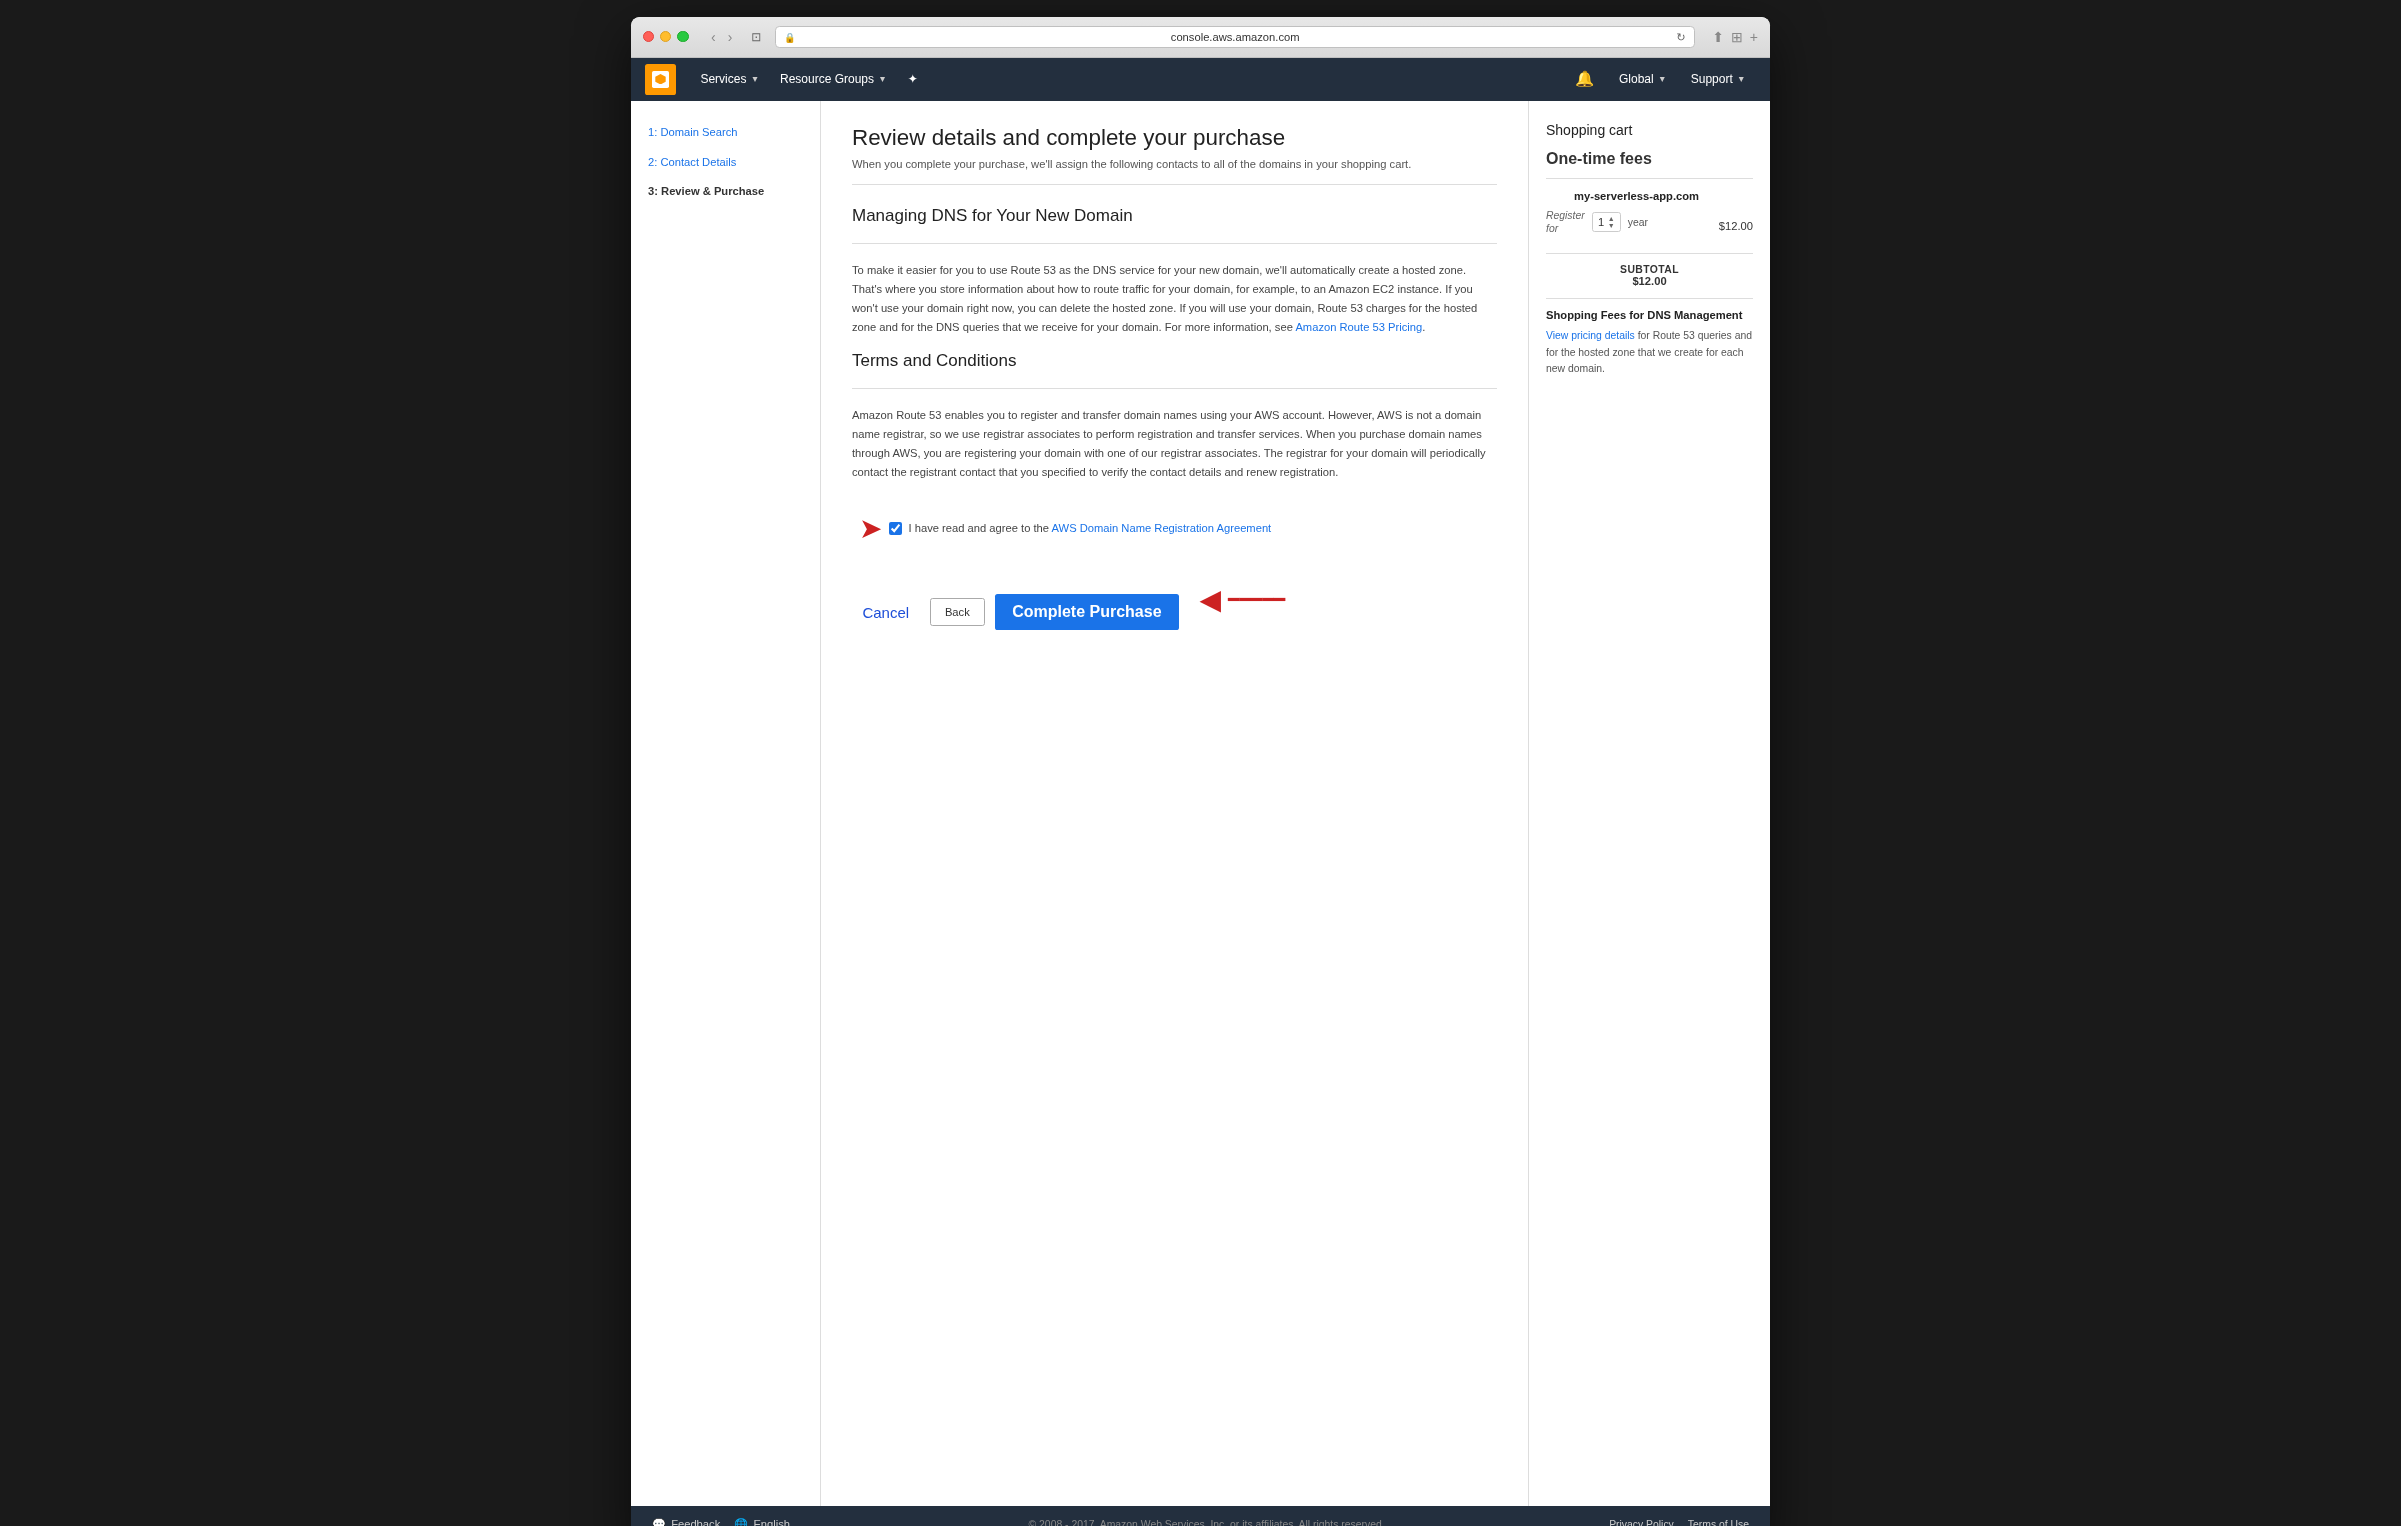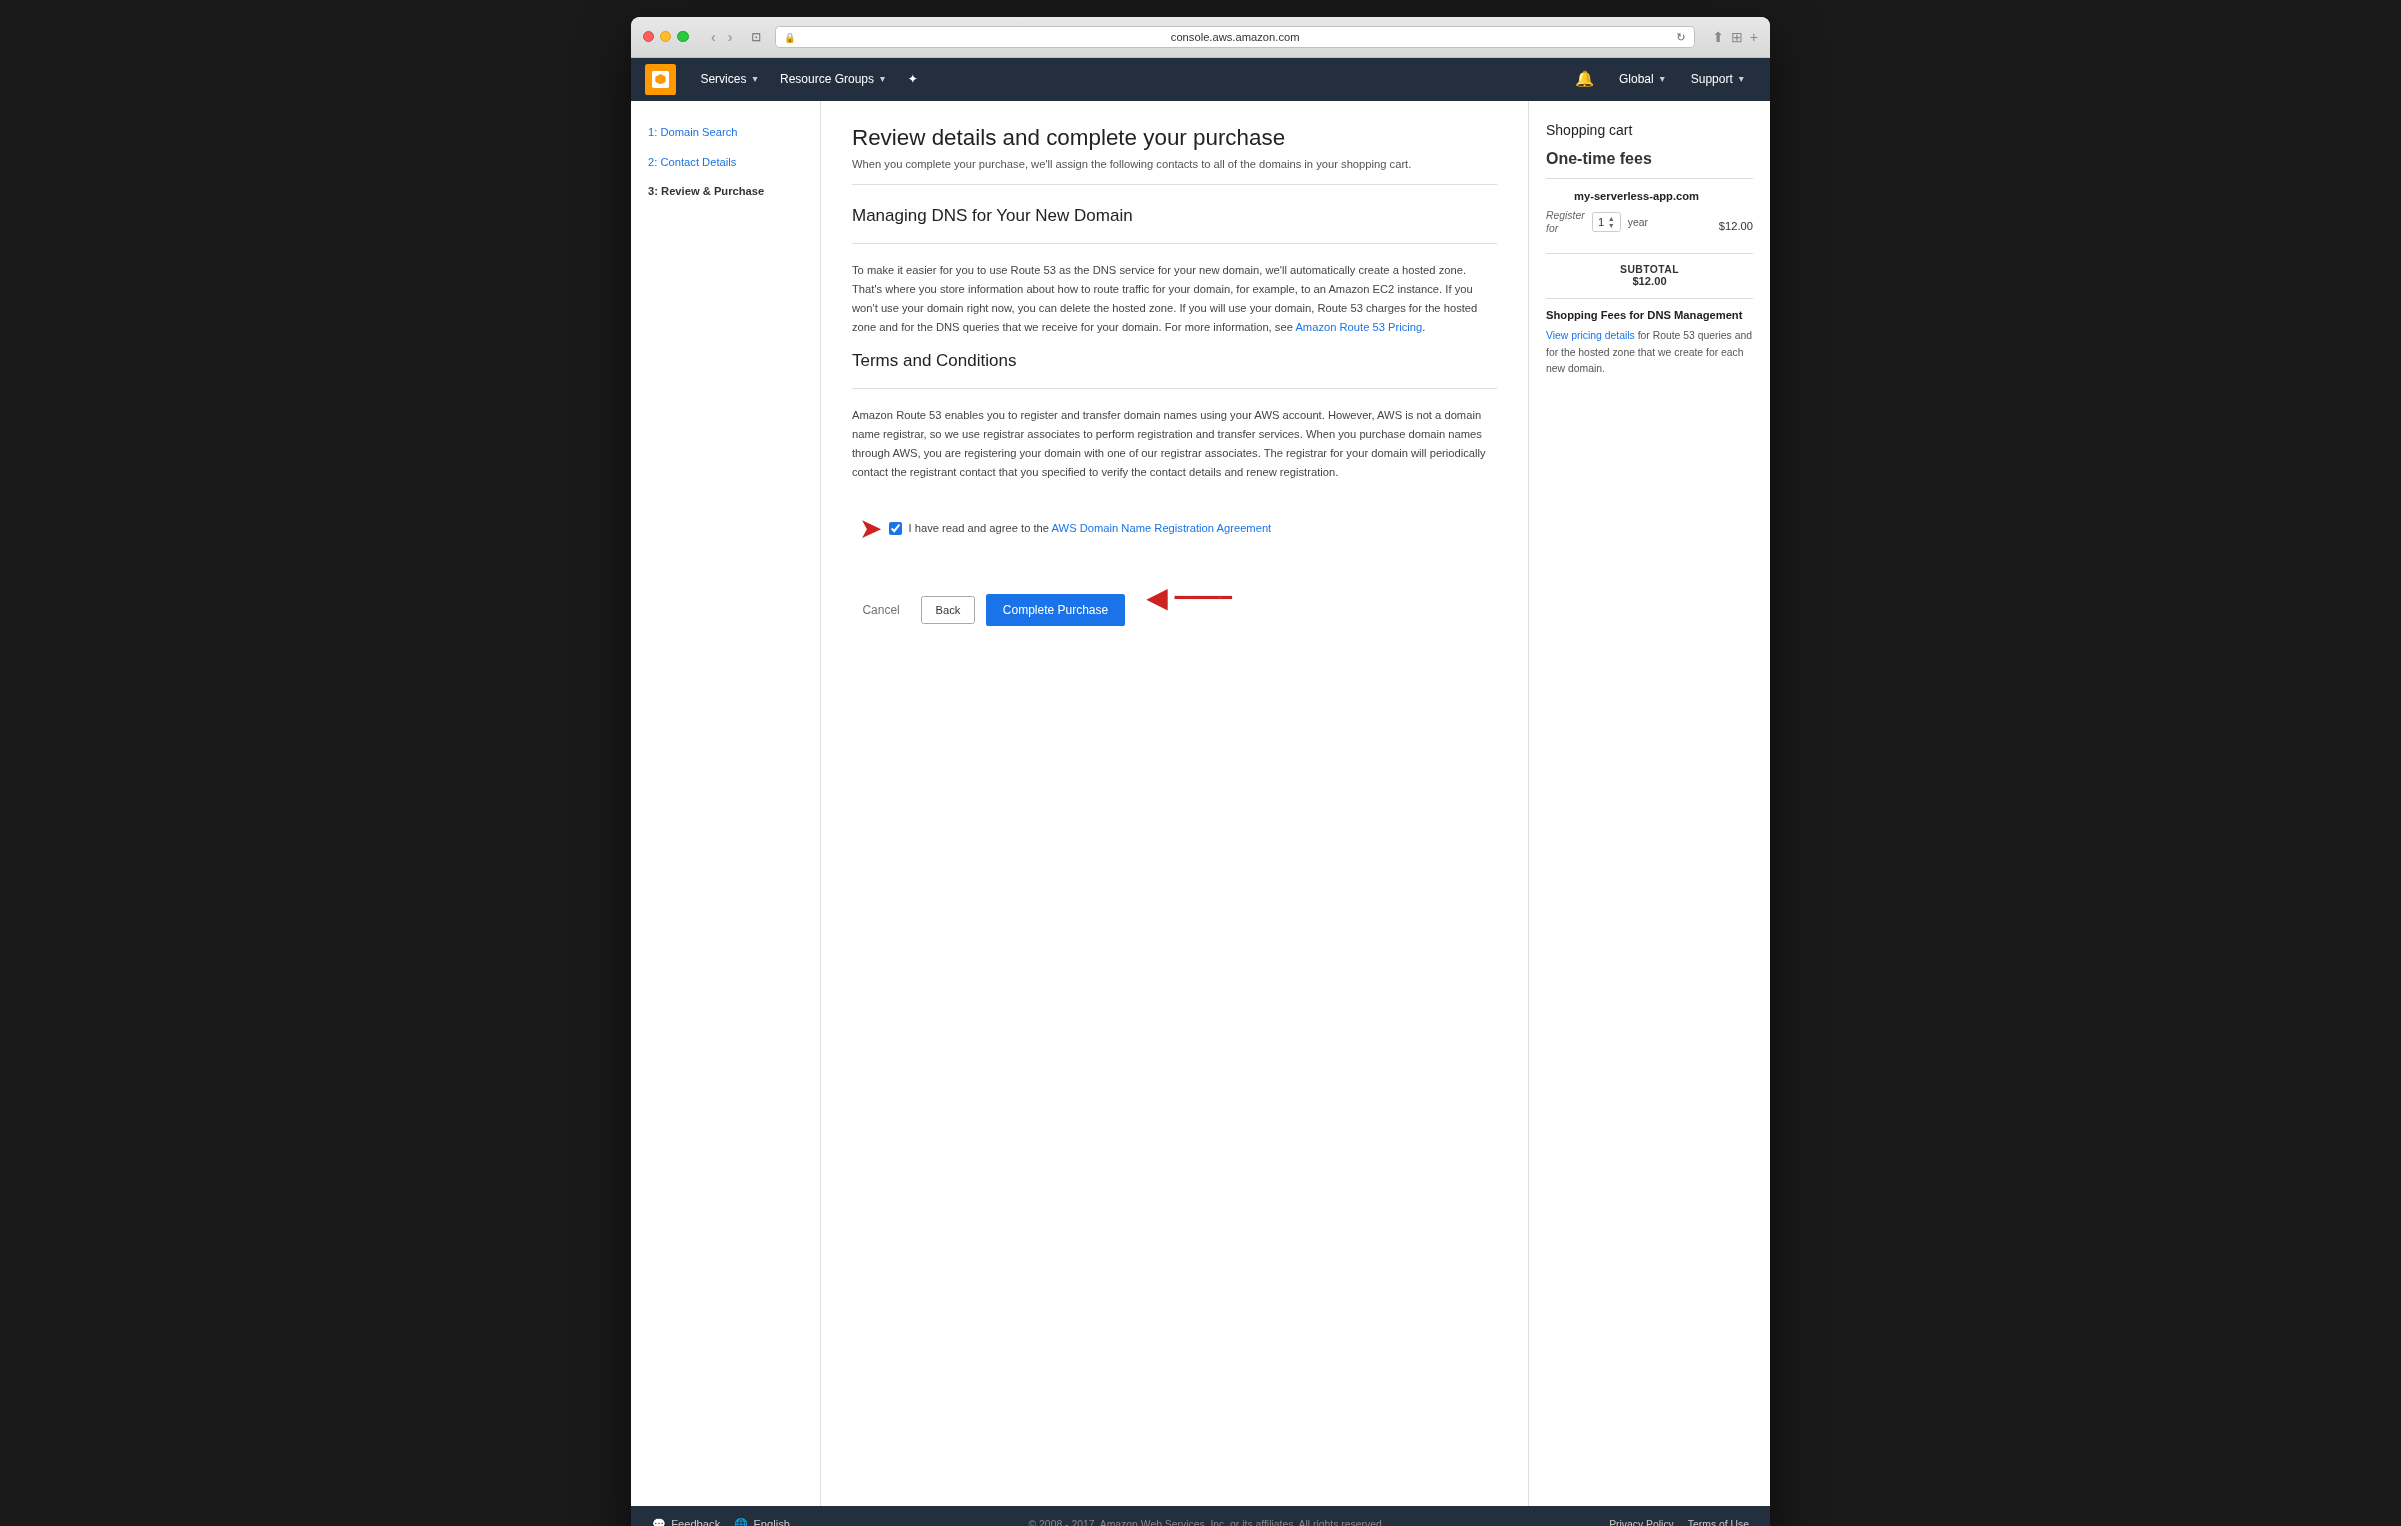--- a/index.html
+++ b/index.html
@@ -286,43 +286,43 @@
       display: flex;
       align-items: center;
       gap: 10.4px;
       margin-top: 17px;
       padding-top: 8.6px;
     }
 
     .btn-cancel {
       background: none;
       border: none;
-      color: #737373;
-      font-size: 12px;
+      color: #1d4ed8;
+      font-size: 15px;
       cursor: pointer;
       padding: 7px 10.4px;
     }
 
     .btn-back {
       background: white;
       border: 0.9px solid #aaa;
       border-radius: 2.6px;
       color: #333;
       font-size: 11.2px;
       cursor: pointer;
       padding: 7px 14px;
     }
 
     .btn-complete {
       background: #1a73e8;
       border: none;
       border-radius: 2.6px;
       color: white;
-      font-size: 12px;
-      font-weight: 400;
+      font-size: 16px;
+      font-weight: 700;
       cursor: pointer;
       padding: 8.6px 17px;
     }
 
     
     .cart-sidebar {
       width: 242px;
       background: white;
       padding: 21px 17px;
       border-left: 0.9px solid #ddd;

